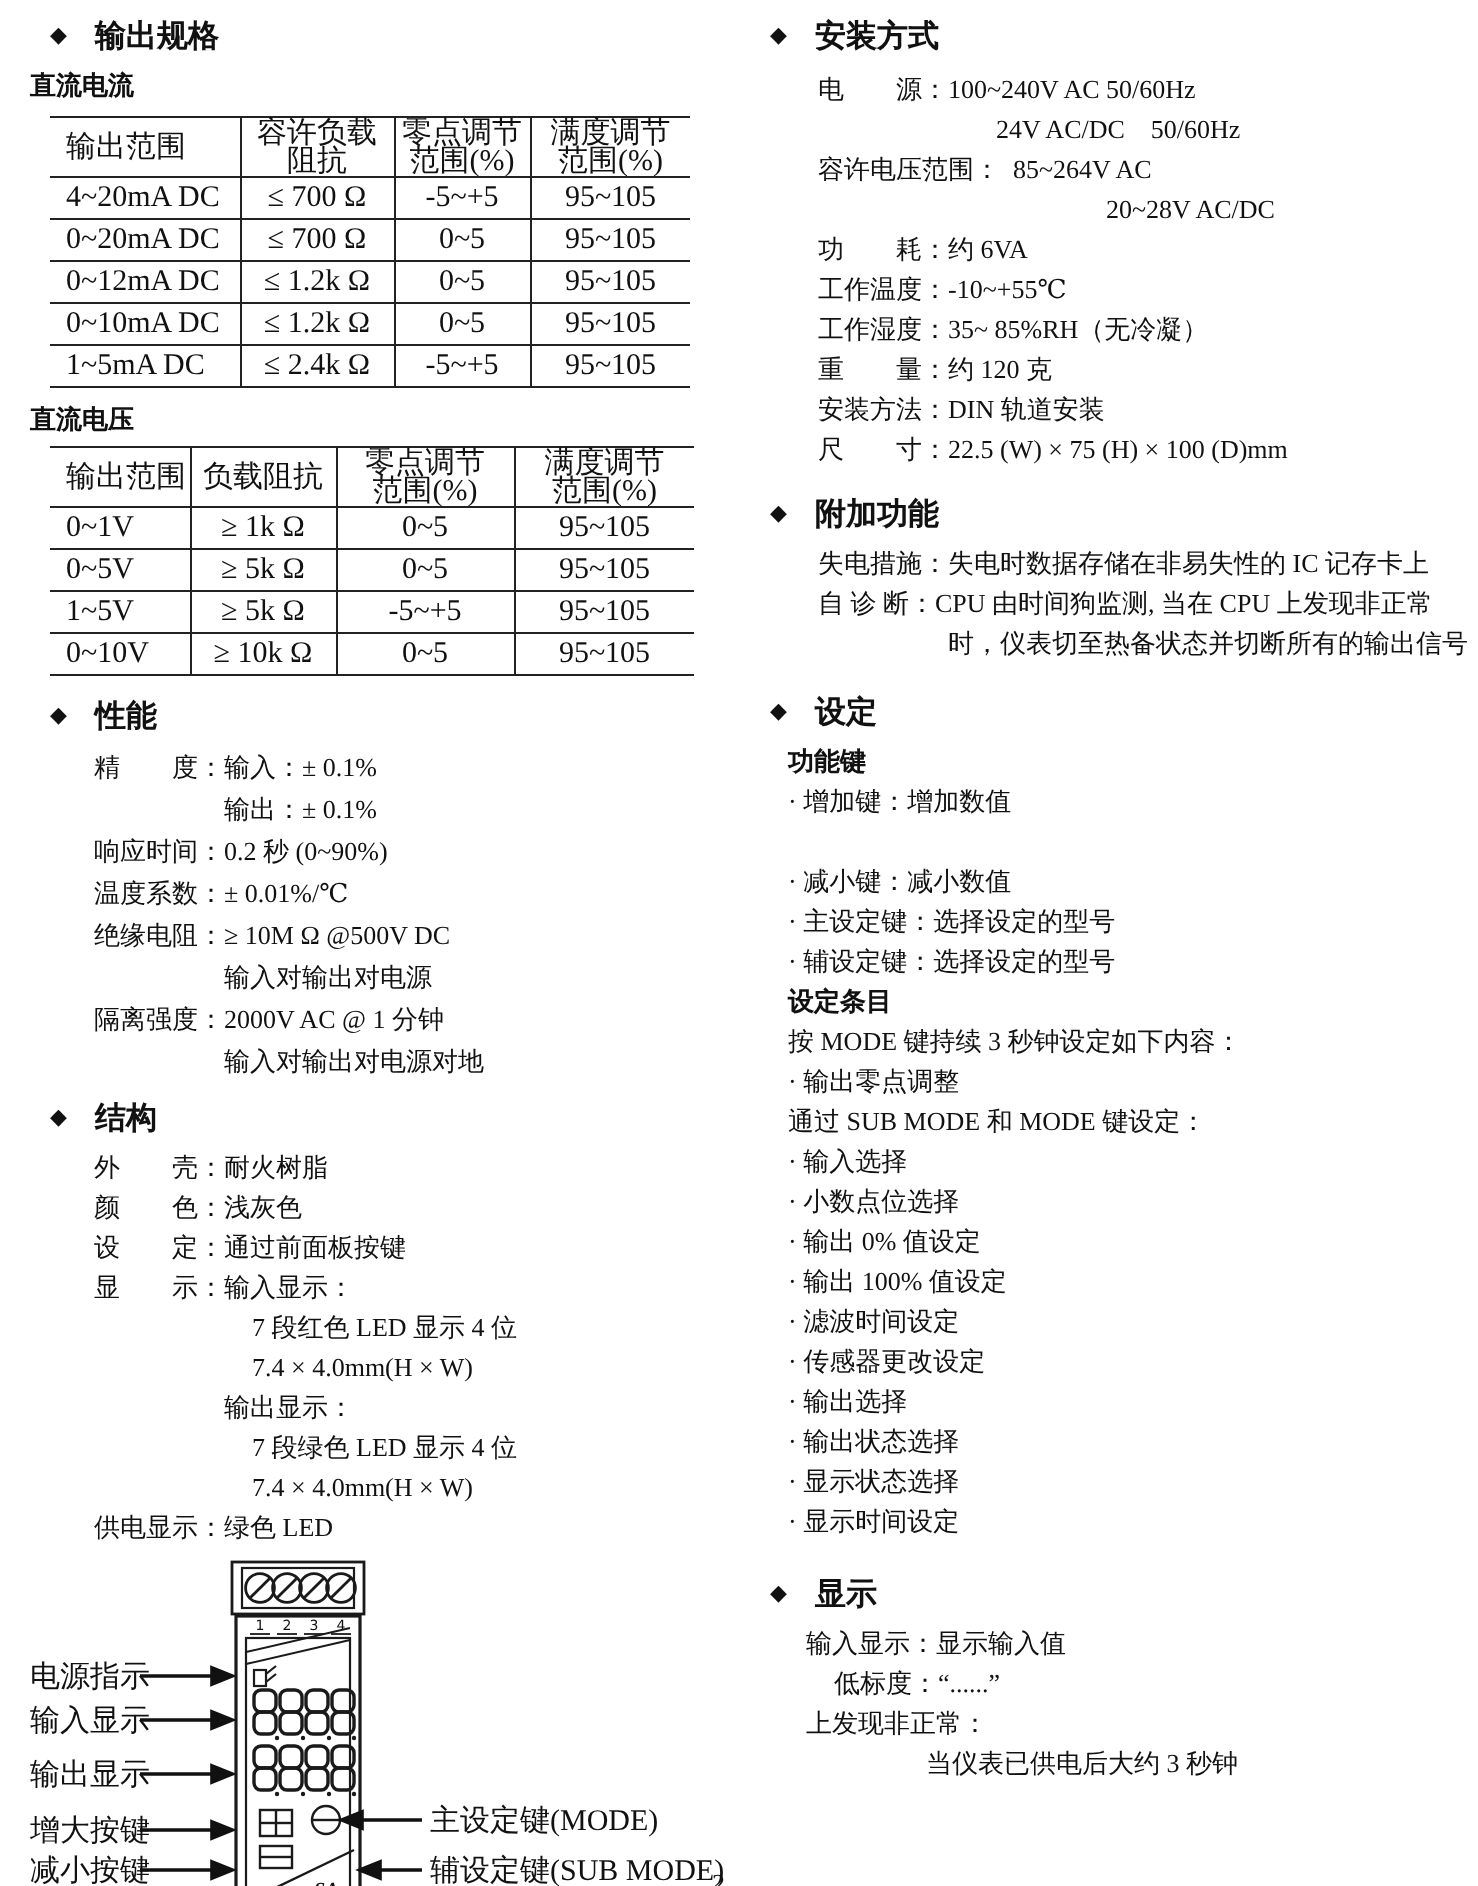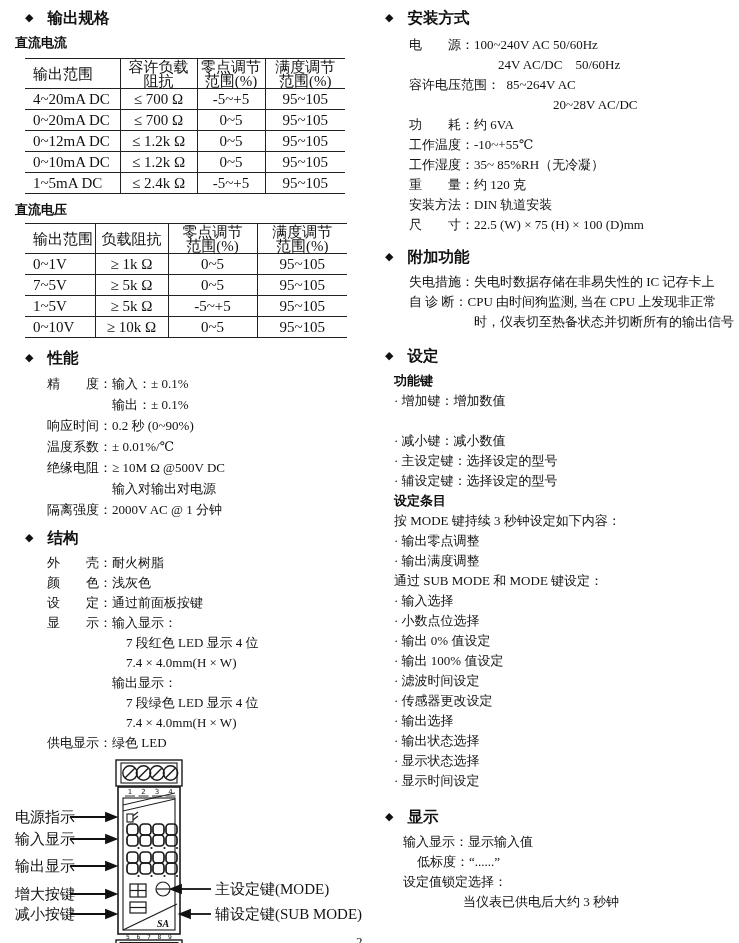--- a/index.html
+++ b/index.html
@@ -153,21 +153,21 @@
         </tr>
       </thead>
       <tbody>
         <tr>
             <td>0~1V</td>
             <td>≥ 1k Ω</td>
             <td>0~5</td>
             <td>95~105</td>
           </tr>
         <tr>
-            <td>7~5V</td>
+            <td>0~5V</td>
             <td>≥ 5k Ω</td>
             <td>0~5</td>
             <td>95~105</td>
           </tr>
         <tr>
             <td>1~5V</td>
             <td>≥ 5k Ω</td>
             <td>-5~+5</td>
             <td>95~105</td>
           </tr>
@@ -185,20 +185,21 @@
       <span>性能</span>
     </div>
     <div style="margin-top:4px;">
       <div class="pl"><span>精　　度：</span><span>输入：± 0.1%</span></div>
       <div class="pl c1"><span>输出：± 0.1%</span></div>
       <div class="pl"><span>响应时间：</span><span>0.2 秒 (0~90%)</span></div>
       <div class="pl"><span>温度系数：</span><span>± 0.01%/℃</span></div>
       <div class="pl"><span>绝缘电阻：</span><span>≥ 10M Ω @500V DC</span></div>
       <div class="pl c1"><span>输入对输出对电源</span></div>
       <div class="pl"><span>隔离强度：</span><span>2000V AC @ 1 分钟</span></div>
+      <div class="pl c1"><span>输入对输出对电源对地</span></div>
     </div>
 
     <div class="heading" style="margin-top:8px;">
       <span class="dia">◆</span>
       <span>结构</span>
     </div>
     <div style="margin-top:4px;">
       <div class="sl"><span>外　　壳：</span><span>耐火树脂</span></div>
       <div class="sl"><span>颜　　色：</span><span>浅灰色</span></div>
       <div class="sl"><span>设　　定：</span><span>通过前面板按键</span></div>
@@ -397,40 +398,39 @@
     <div>
       <div class="rl" style="margin-left:24px;">· 增加键：增加数值</div>
       <div class="rl" style="margin-left:24px;margin-top:20px;">· 减小键：减小数值</div>
       <div class="rl" style="margin-left:24px;">· 主设定键：选择设定的型号</div>
       <div class="rl" style="margin-left:24px;">· 辅设定键：选择设定的型号</div>
     </div>
     <div class="rsub">设定条目</div>
     <div>
       <div class="rl" style="margin-left:24px;">按 MODE 键持续 3 秒钟设定如下内容：</div>
       <div class="rl" style="margin-left:24px;">· 输出零点调整</div>
-      <div class="rl" style="margin-left:24px;">· 输出满度调整</div>
       <div class="rl" style="margin-left:24px;">通过 SUB MODE 和 MODE 键设定：</div>
       <div class="rl" style="margin-left:24px;">· 输入选择</div>
       <div class="rl" style="margin-left:24px;">· 小数点位选择</div>
       <div class="rl" style="margin-left:24px;">· 输出 0% 值设定</div>
       <div class="rl" style="margin-left:24px;">· 输出 100% 值设定</div>
       <div class="rl" style="margin-left:24px;">· 滤波时间设定</div>
       <div class="rl" style="margin-left:24px;">· 传感器更改设定</div>
       <div class="rl" style="margin-left:24px;">· 输出选择</div>
       <div class="rl" style="margin-left:24px;">· 输出状态选择</div>
       <div class="rl" style="margin-left:24px;">· 显示状态选择</div>
       <div class="rl" style="margin-left:24px;">· 显示时间设定</div>
     </div>
 
     <div class="heading" style="margin-left:15px;margin-top:16px;">
       <span class="dia">◆</span>
       <span>显示</span>
     </div>
     <div style="margin-top:4px;">
       <div class="dl">输入显示：显示输入值</div>
       <div class="dl i1">低标度：“......”</div>
-      <div class="dl">设定值锁定选择：</div>
+      <div class="dl">上发现非正常：</div>
       <div class="dl i2">当仪表已供电后大约 3 秒钟</div>
     </div>
   </div>
 
   <div class="footer">2</div>
 </div>
 
 </body></html>

